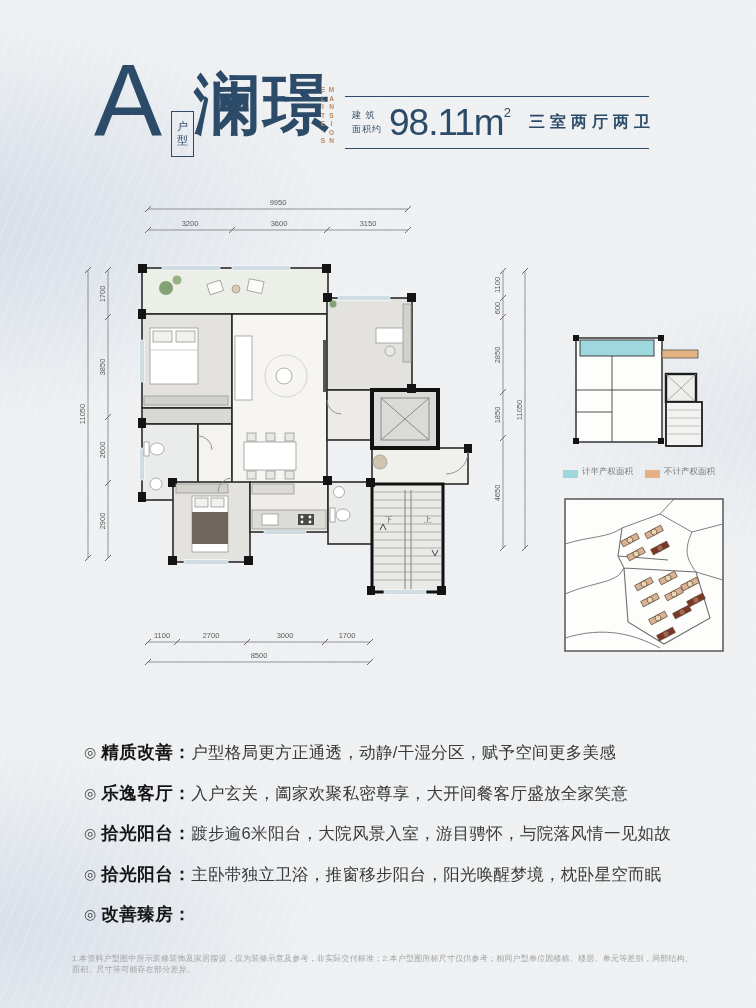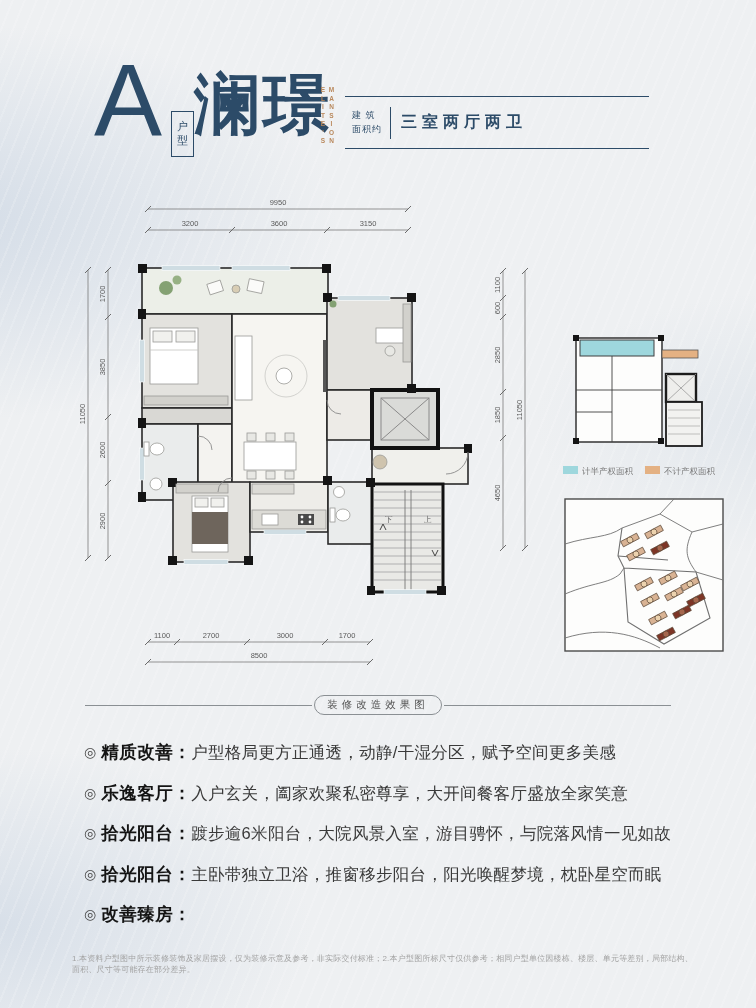--- a/index.html
+++ b/index.html
@@ -32,21 +32,21 @@
     display:flex;align-items:center;}
   .area-label{font-size:9px;color:#2c4b68;line-height:1.45;letter-spacing:1px;margin-left:7px;white-space:nowrap;}
   .area-value{font-size:37px;color:#2c4b68;letter-spacing:-1px;margin-left:7px;white-space:nowrap;}
   .area-value sup{font-size:13px;vertical-align:18px;letter-spacing:0;}
   .spec-divider{width:1px;height:32px;background:#2c4b68;margin:0 10px 0 8px;}
   .rooms-desc{font-size:16px;color:#2c4b68;letter-spacing:5px;font-weight:bold;white-space:nowrap;}
   
   .plan-svg{position:absolute;left:80px;top:190px;}
   .keyplan-svg{position:absolute;left:560px;top:326px;}
   .legend{position:absolute;left:563px;top:466px;display:flex;gap:12px;align-items:center;}
-  .legend-item{display:flex;align-items:flex-start;gap:4px;font-size:8.5px;color:#777;}
+  .legend-item{display:flex;align-items:flex-end;gap:4px;font-size:8.5px;color:#777;}
   .swatch{width:15px;height:8px;display:inline-block;}
   .siteplan-svg{position:absolute;left:564px;top:498px;}
   
   .reno-divider{position:absolute;left:85px;top:694px;width:586px;height:22px;display:flex;align-items:center;}
   .reno-divider .line{flex:1;height:1px;background:#8a8f93;}
   .reno-pill{border:1px solid #8a8f93;border-radius:11px;padding:2px 12px;margin:0 2px;
     font-size:10.5px;color:#555;letter-spacing:4px;white-space:nowrap;background:transparent;}
   
   .features{position:absolute;left:84px;top:740px;width:610px;display:flex;flex-direction:column;gap:16.5px;}
   .feature-row{display:flex;align-items:baseline;white-space:nowrap;}
@@ -72,20 +72,21 @@
   <div class="unit-name">澜璟</div>
   <div class="unit-name-en">
     <span>ELITE'S</span>
     <span>MANSION</span>
   </div>
   <div class="spec-block">
     <div class="area-label">
       <div>建 筑</div>
       <div>面积约</div>
     </div>
+    <div class="area-value"><span>98.11m</span><sup>2</sup></div>
     <div class="spec-divider"></div>
     <div class="rooms-desc">三室两厅两卫</div>
   </div>
 
   <svg class="plan-svg" width="460" height="500" viewBox="0 0 460 500">
 
     <g stroke="#2a2a2a" stroke-width="1.6">
       <rect x="62" y="78" width="186" height="46" fill="#ecefe8"></rect>
       <rect x="62" y="124" width="90" height="94" fill="#e3e2de"></rect>
       <rect x="62" y="218" width="90" height="16" fill="#d9d8d4"></rect>
@@ -342,25 +343,20 @@
           <rect x="-9" y="-3" width="18" height="6" fill="#7d3526"></rect>
           <circle r="3" fill="#a6674e"></circle>
         </g>
       <g transform="translate(102,136) rotate(-28)">
           <rect x="-9" y="-3" width="18" height="6" fill="#7d3526"></rect>
           <circle r="3" fill="#a6674e"></circle>
         </g>
     </g>
   </svg>
 
-  <div class="reno-divider">
-    <div class="line"></div>
-    <div class="reno-pill">装修改造效果图</div>
-    <div class="line"></div>
-  </div>
 
   <div class="features">
     <div class="feature-row">
       <span class="bullet">◎</span>
       <span class="feature-title"><span>精质改善</span><span>：</span></span>
       <span class="feature-desc">户型格局更方正通透，动静/干湿分区，赋予空间更多美感</span>
     </div>
     <div class="feature-row">
       <span class="bullet">◎</span>
       <span class="feature-title"><span>乐逸客厅</span><span>：</span></span>

